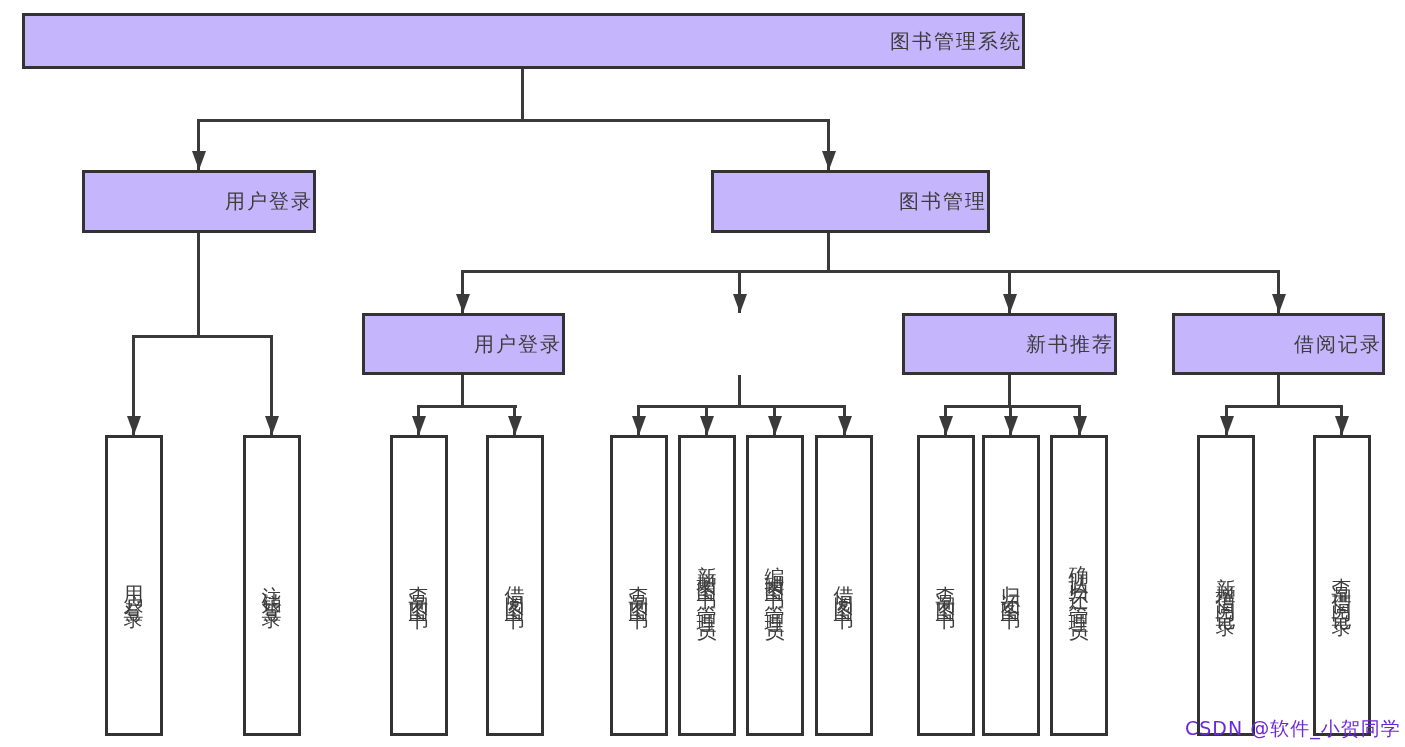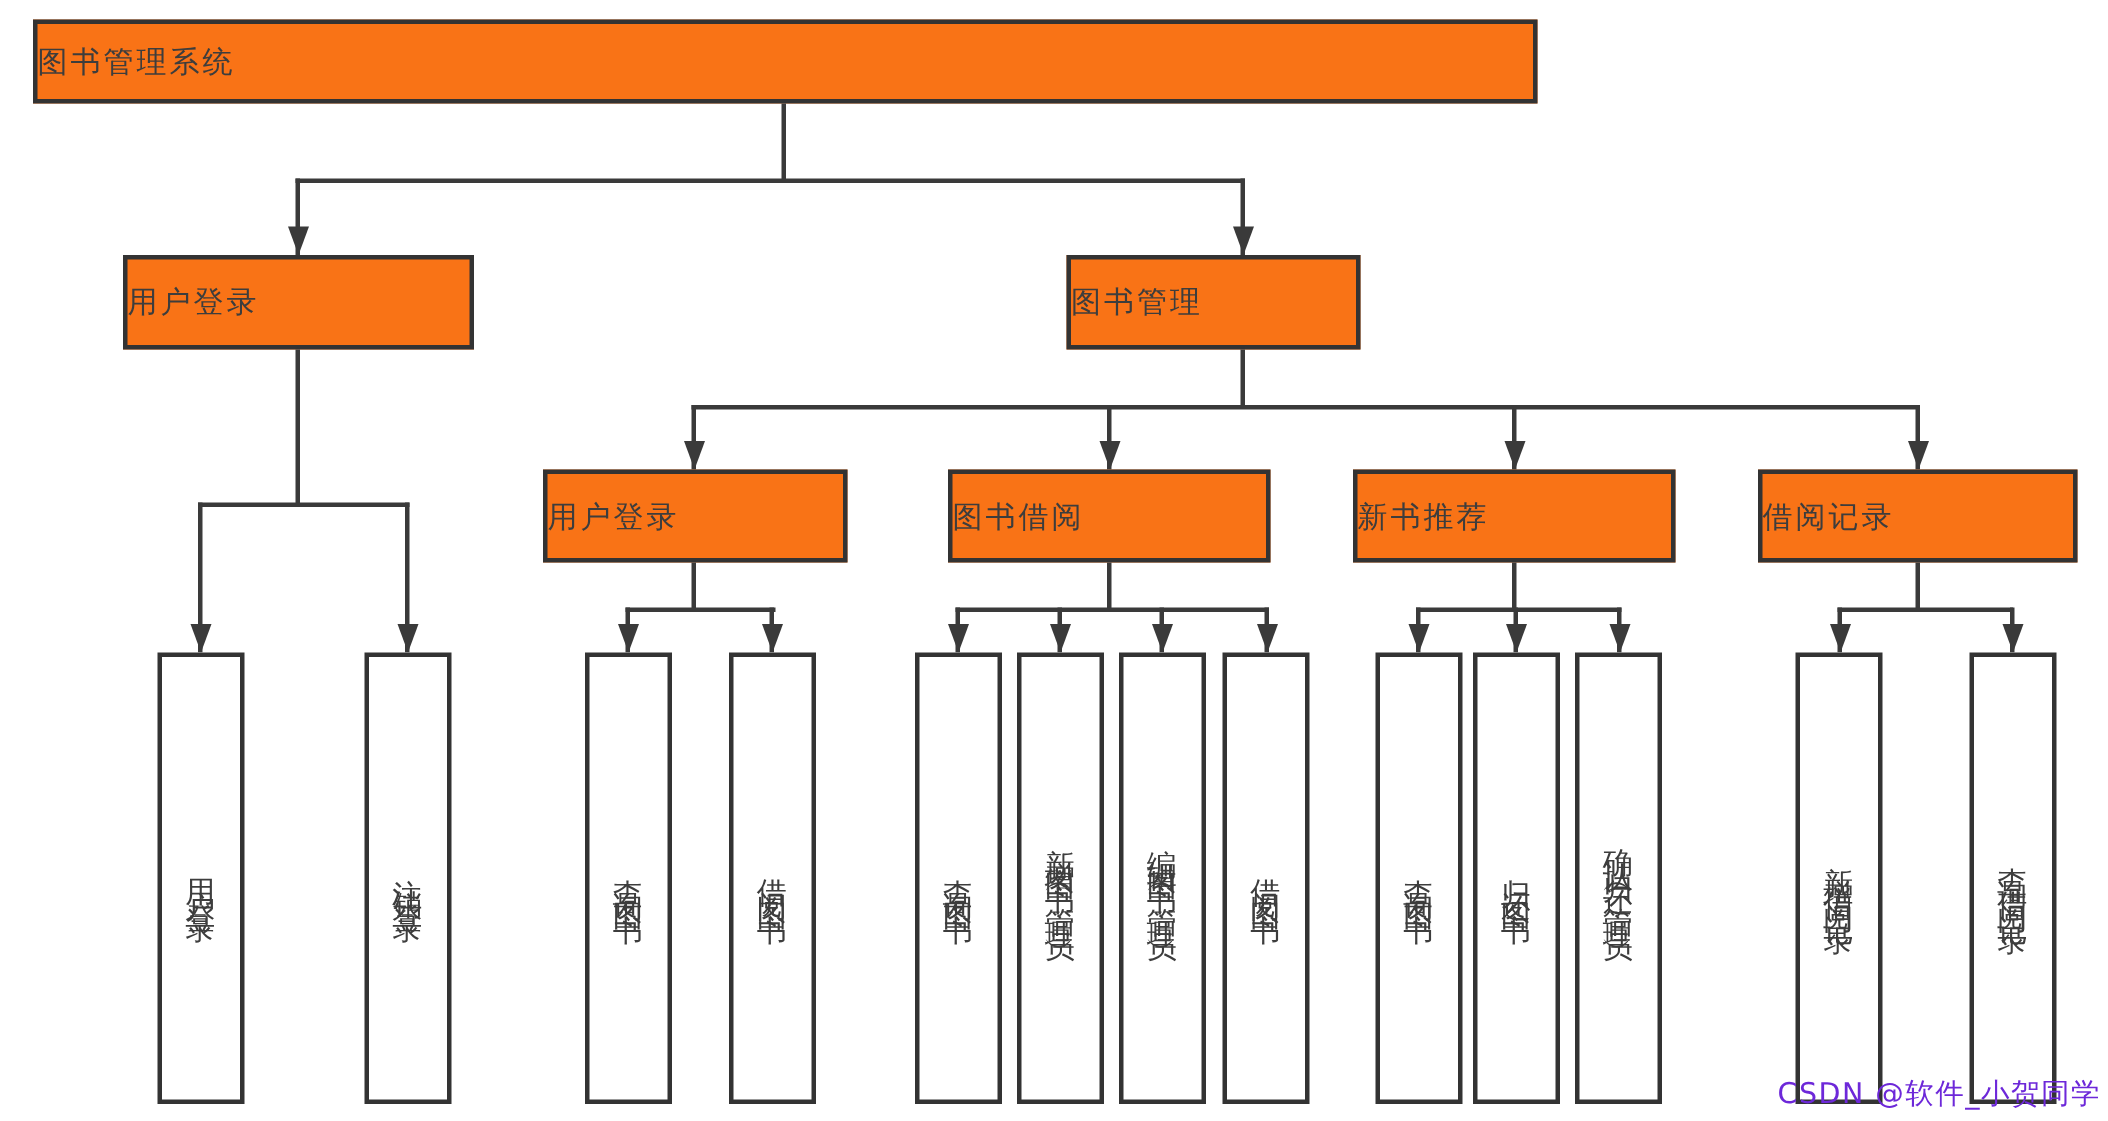--- a/index.html
+++ b/index.html
@@ -2,23 +2,23 @@
 <html><head>
 <meta charset="utf-8">
 <style>
   html,body{margin:0;padding:0;background:#ffffff;}
   .canvas{
     position:relative;width:1405px;height:747px;background:#ffffff;
     font-family:"DejaVu Sans","Liberation Sans",sans-serif;
     color:#3d3d3d;overflow:hidden;
   }
   .box{
-    position:absolute;border:3px solid #333333;background:#f97316;
-    display:flex;align-items:center;justify-content:flex-start;
-    font-size:20px;letter-spacing:2px;box-sizing:border-box;
+    position:absolute;border:3px solid #333333;background:#c4b5fd;
+    display:flex;align-items:center;justify-content:flex-end;
+    font-size:20px;letter-spacing:2px;box-sizing:border-box;padding-left:37px;
   }
   .leaf{
     position:absolute;border:3px solid #333333;background:#ffffff;
     width:58px;height:301px;top:435px;box-sizing:border-box;
     display:flex;align-items:center;justify-content:center;
   }
   .vtext{
     writing-mode:vertical-rl;text-orientation:mixed;
     font-size:20px;line-height:1;letter-spacing:8px;
   }
@@ -44,41 +44,38 @@
   </div>
 
   <div class="vline" style="left:521px;top:69px;height:51px"></div>
   <div class="hline" style="left:197px;top:119px;width:633px"></div>
   <div class="arrow" style="left:197px;top:119px;height:51px"></div>
   <div class="arrow" style="left:827px;top:119px;height:51px"></div>
 
   <div class="box" style="left:82px;top:170px;width:234px;height:63px">
     <span>用户登录</span>
   </div>
-  <div class="box" style="left:711px;top:170px;width:196px;height:63px">
+  <div class="box" style="left:711px;top:170px;width:279px;height:63px">
     <span>图书管理</span>
   </div>
 
   <div class="vline" style="left:197px;top:233px;height:104px"></div>
   <div class="hline" style="left:132px;top:335px;width:141px"></div>
   <div class="arrow" style="left:132px;top:335px;height:100px"></div>
   <div class="arrow" style="left:270px;top:335px;height:100px"></div>
 
   <div class="vline" style="left:827px;top:233px;height:39px"></div>
   <div class="hline" style="left:461px;top:270px;width:819px"></div>
   <div class="arrow" style="left:461px;top:270px;height:43px"></div>
   <div class="arrow" style="left:738px;top:270px;height:43px"></div>
   <div class="arrow" style="left:1008px;top:270px;height:43px"></div>
   <div class="arrow" style="left:1277px;top:270px;height:43px"></div>
 
   <div class="box" style="left:362px;top:313px;width:203px;height:62px">
     <span>用户登录</span>
-  </div>
-  <div class="box" style="left:632px;top:313px;width:215px;height:62px">
-    <span>图书借阅</span>
   </div>
   <div class="box" style="left:902px;top:313px;width:215px;height:62px">
     <span>新书推荐</span>
   </div>
   <div class="box" style="left:1172px;top:313px;width:213px;height:62px">
     <span>借阅记录</span>
   </div>
 
   <div class="vline" style="left:461px;top:375px;height:32px"></div>
   <div class="hline" style="left:417px;top:405px;width:100px"></div>

